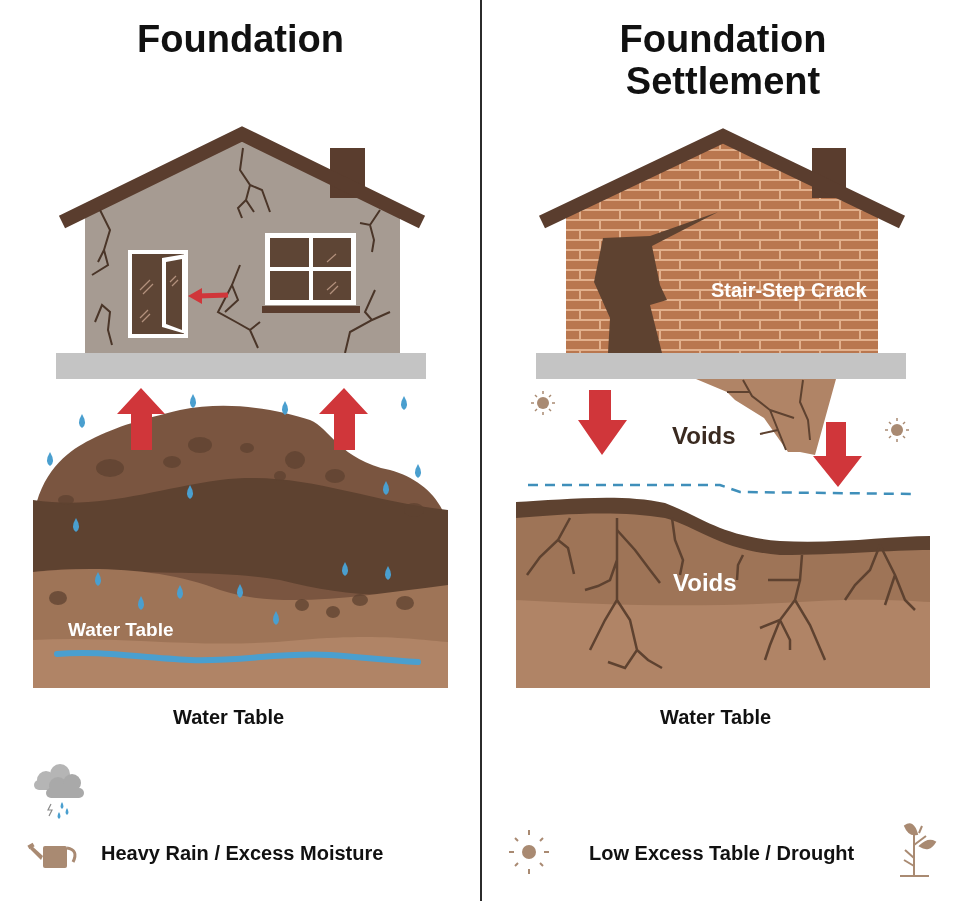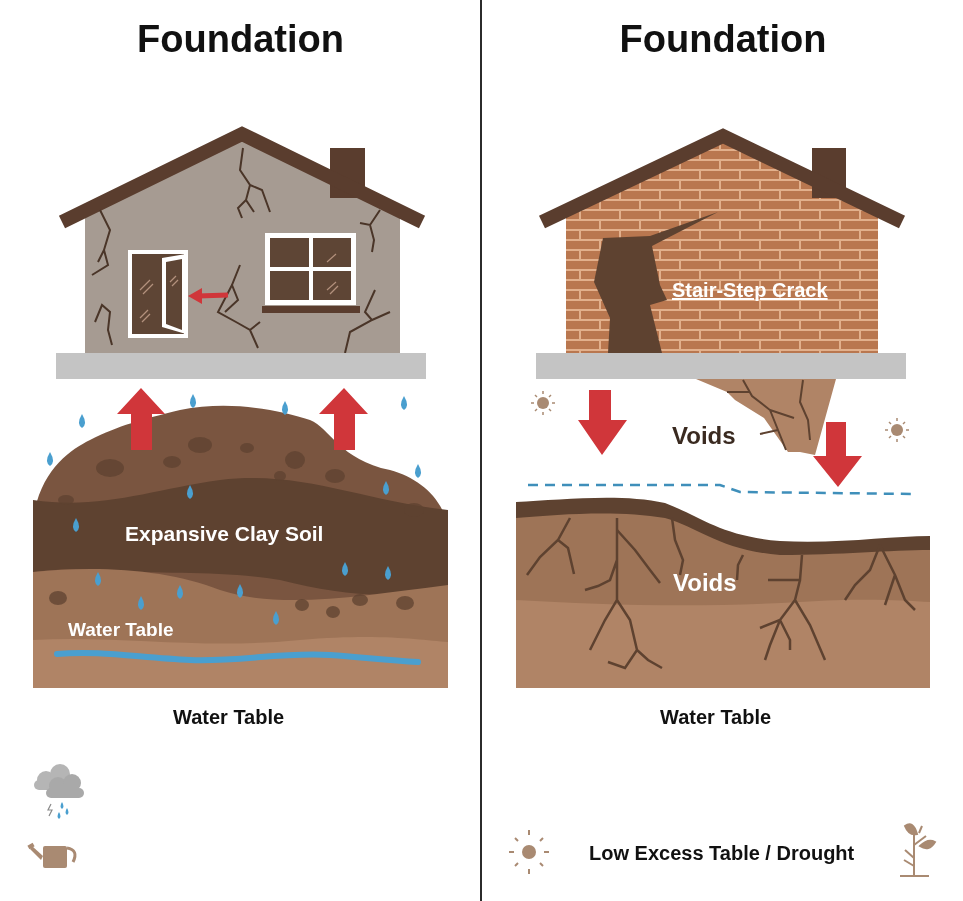--- a/index.html
+++ b/index.html
@@ -140,28 +140,29 @@
     </g>
 
     <g fill="#a98a72">
       <rect x="43" y="846" width="24" height="22" rx="2"></rect>
       <path d="M67,848 q12,2 6,14" fill="none" stroke="#a98a72" stroke-width="3"></path>
       <polygon points="43,856 32,846 30,849 41,860"></polygon>
       <rect x="28" y="844" width="6" height="4" transform="rotate(-30 31 846)"></rect>
     </g>
   </svg>
 
-  <div class="lbl" style="left:125px; top:522px; font-size:21px; color:#fff;">Expansive Clay Soil</div>
   <div class="lbl" style="left:68px; top:619px; font-size:19px; color:#fff;">Water Table</div>
   <div class="caption" style="left:173px; top:706px;">Water Table</div>
+  <div class="caption" style="left:101px; top:842px;">Heavy Rain / Excess Moisture</div>
 </div>
 
 <div class="panel right">
   <div class="title" style="top:18px;">
     <span class="l1">Foundation</span>
+    <span class="l2">Settlement</span>
   </div>
 </div>
 
 <svg width="963" height="901" viewBox="0 0 963 901" style="pointer-events:none;">
   <defs>
     <pattern id="brick" x="0" y="0" width="40" height="20" patternUnits="userSpaceOnUse">
       <rect width="40" height="20" fill="#e2b08c"></rect>
       <rect x="1" y="1" width="38" height="8" fill="#b9774f"></rect>
       <rect x="-19" y="11" width="38" height="8" fill="#b9774f"></rect>
       <rect x="21" y="11" width="38" height="8" fill="#b9774f"></rect>
@@ -253,17 +254,17 @@
       <line x1="509" y1="852" x2="514" y2="852"></line>
         <line x1="544" y1="852" x2="549" y2="852"></line>
       <line x1="515" y1="838" x2="518" y2="841"></line>
         <line x1="540" y1="863" x2="543" y2="866"></line>
       <line x1="543" y1="838" x2="540" y2="841"></line>
         <line x1="515" y1="866" x2="518" y2="863"></line>
     </g>
   </g>
 </svg>
 
-<div class="lbl" style="left:672px; top:279px; font-size:20px; color:#fff;text-decoration:underline;">Stair-Step Crack</div>
+<div class="lbl" style="left:711px; top:279px; font-size:20px; color:#fff;">Stair-Step Crack</div>
 <div class="lbl" style="left:672px; top:422px; font-size:24px; color:#3a2a20;">Voids</div>
 <div class="lbl" style="left:673px; top:569px; font-size:24px; color:#fff;">Voids</div>
 <div class="caption" style="left:660px; top:706px;">Water Table</div>
 <div class="caption" style="left:589px; top:842px;">Low Excess Table / Drought</div>
 
 </body></html>

